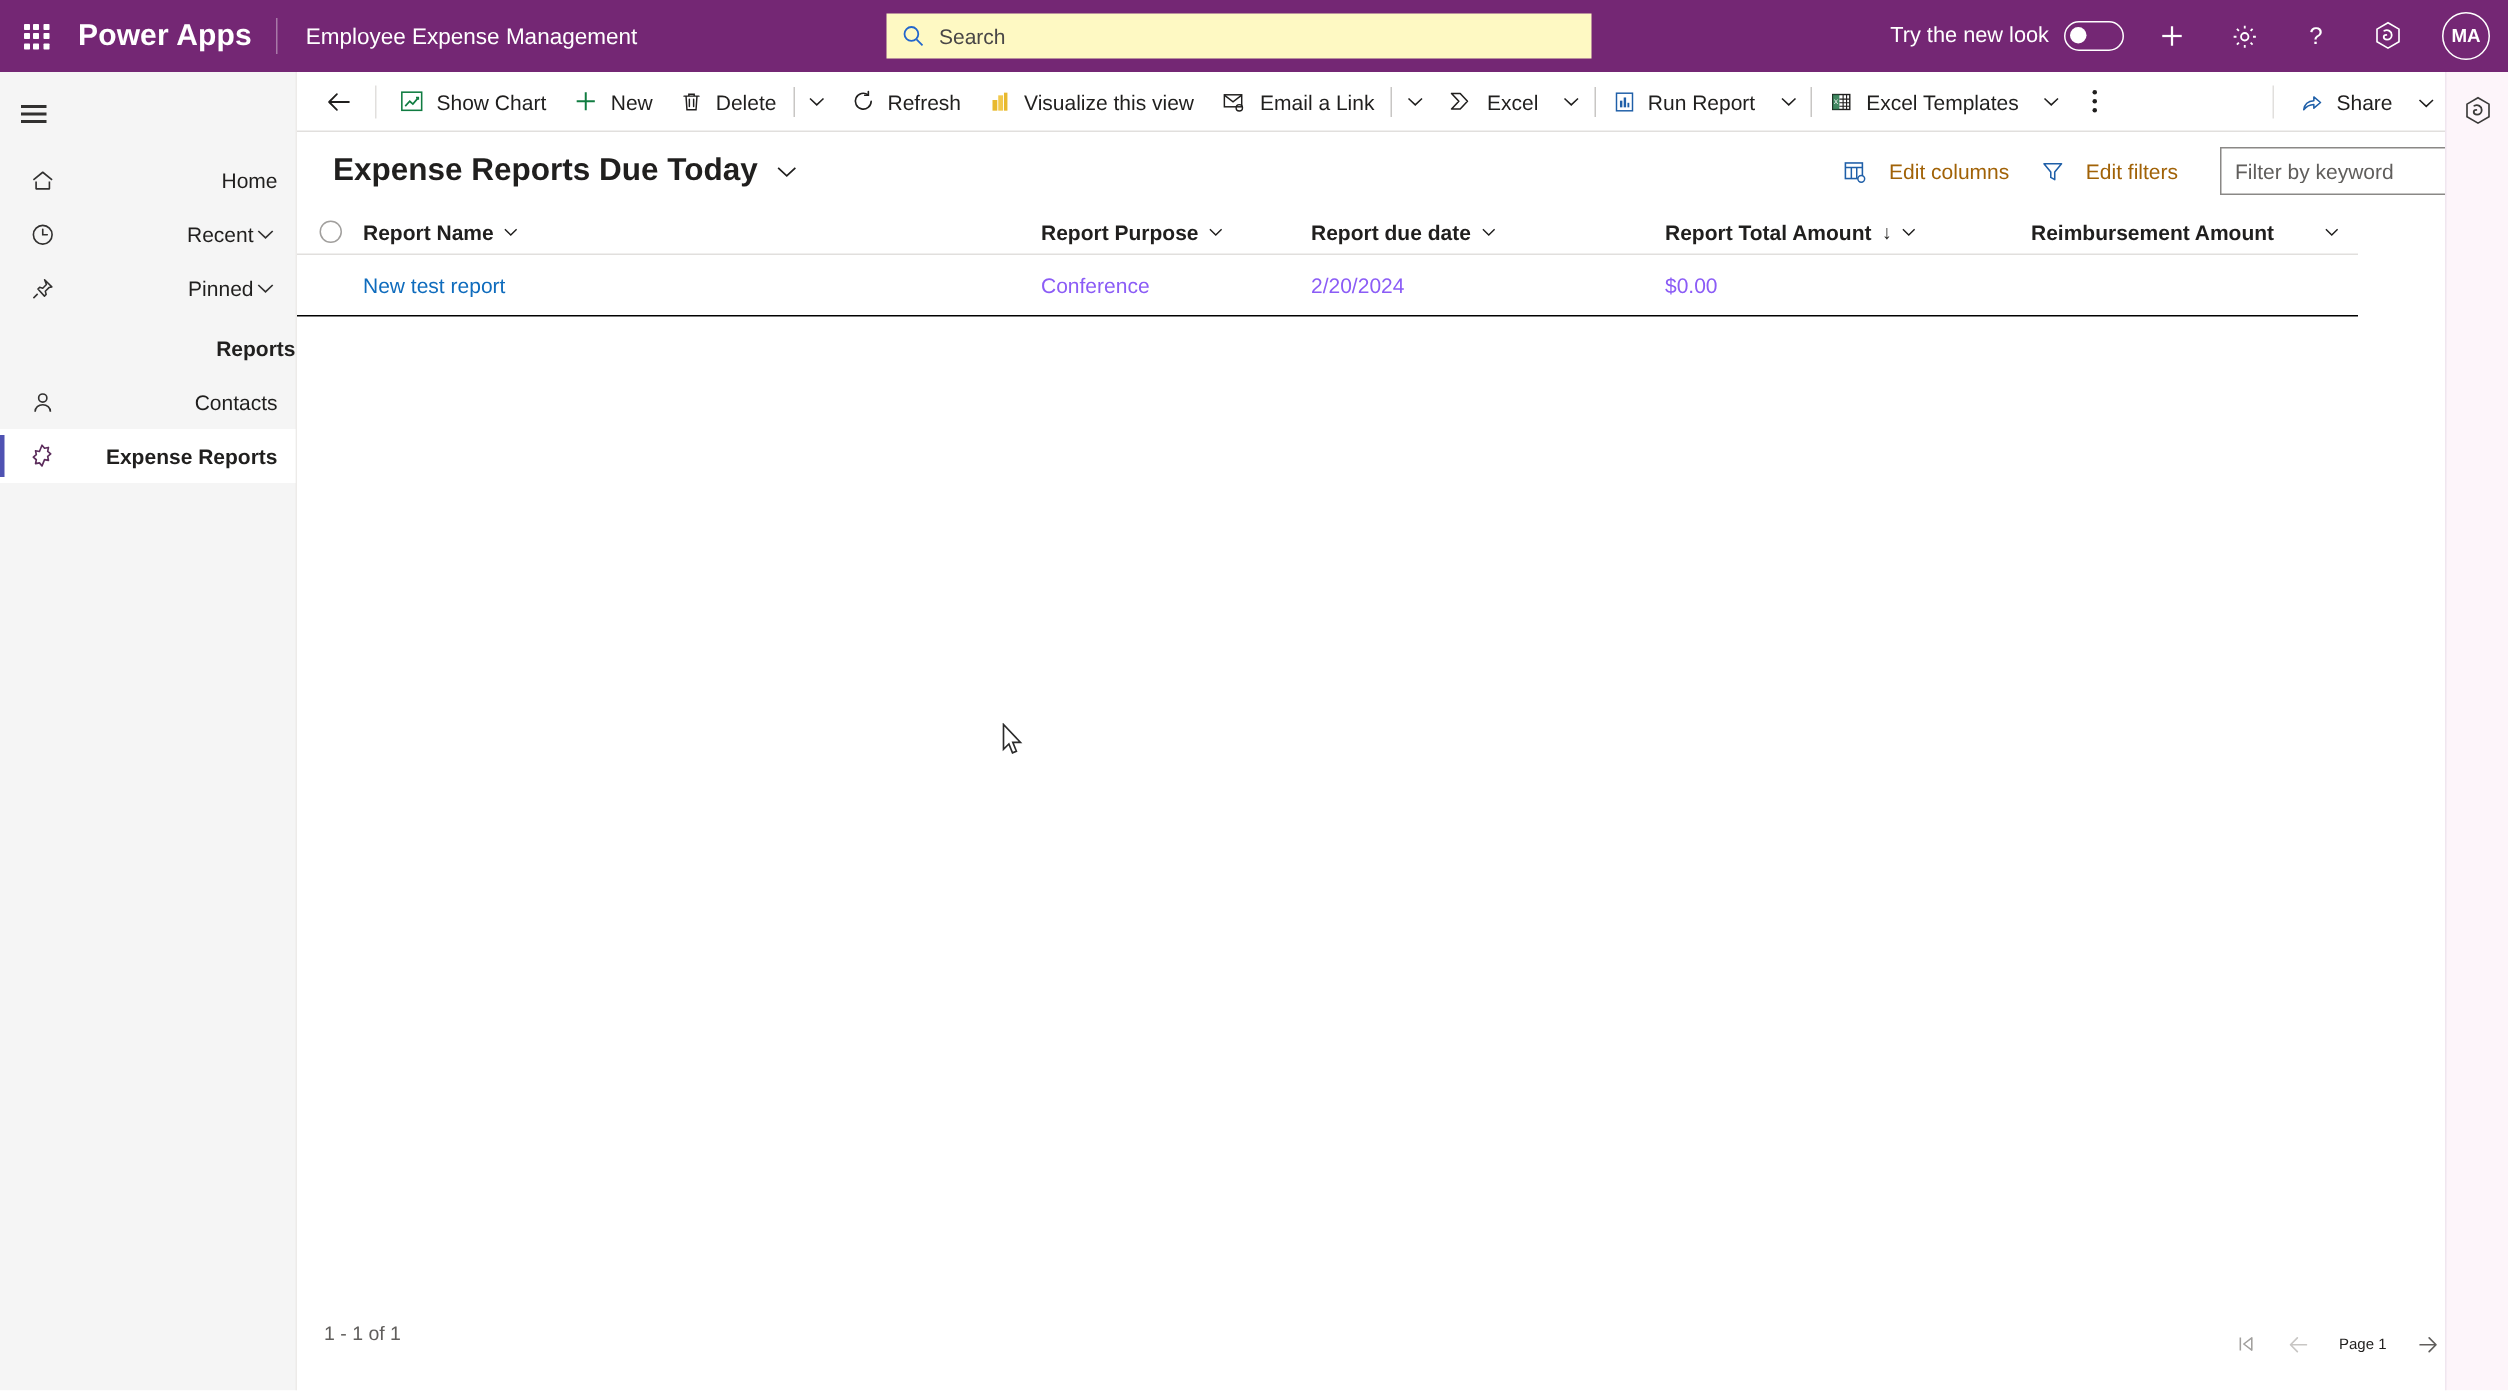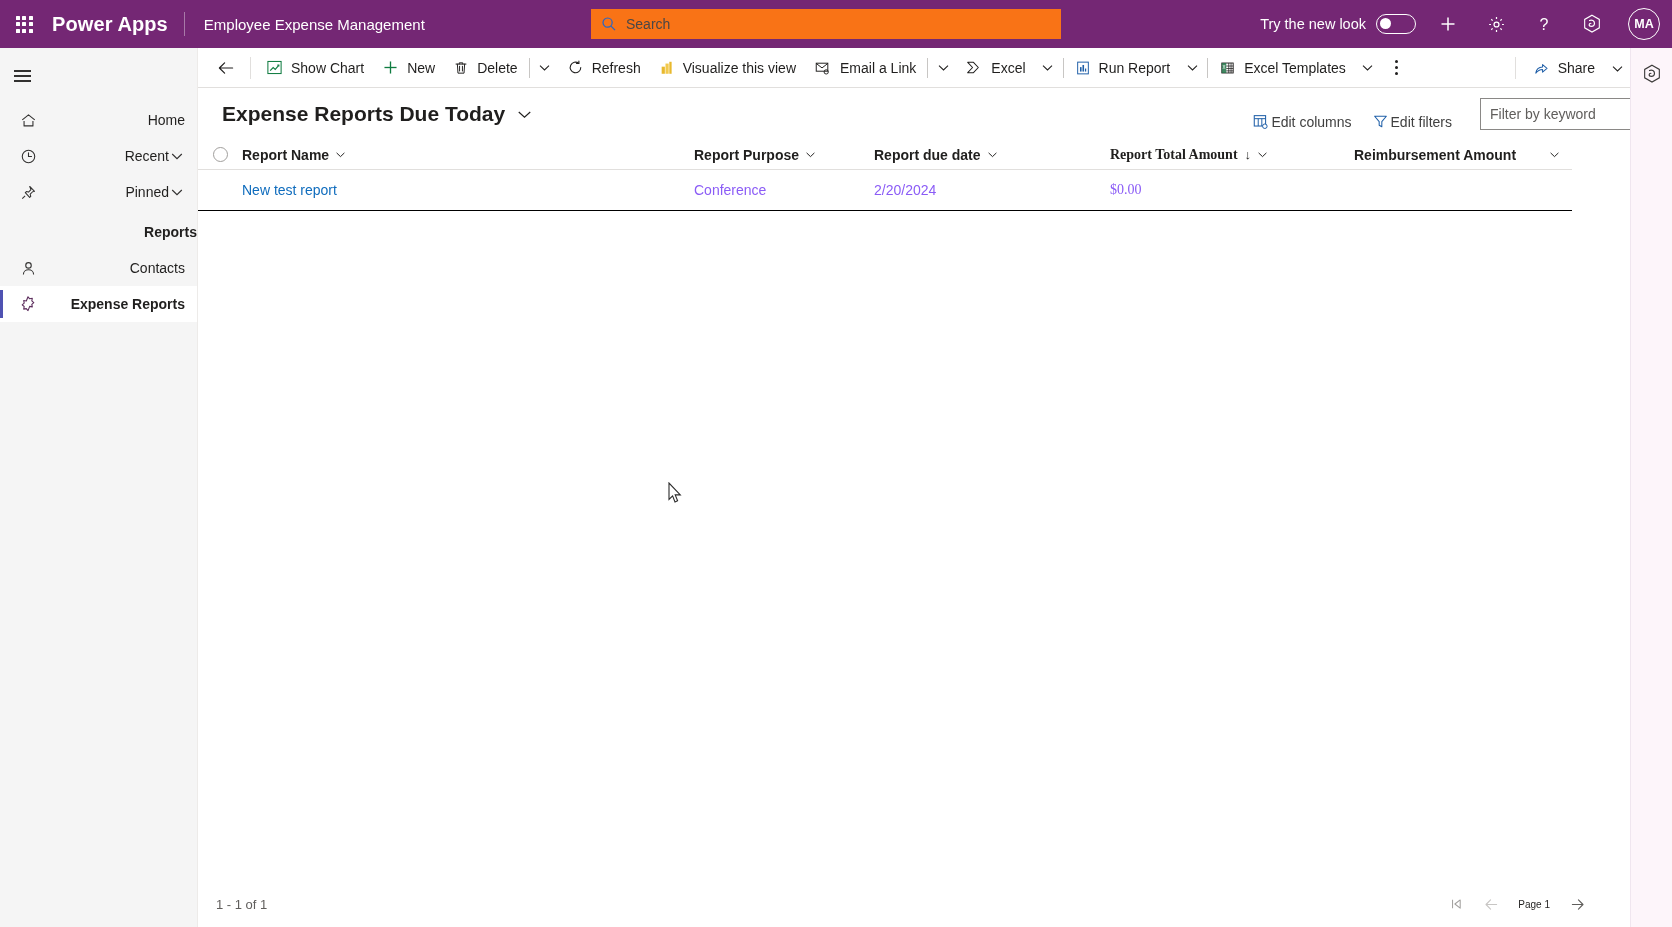--- a/index.html
+++ b/index.html
@@ -36,21 +36,21 @@
   .brand-div { width: 1px; height: 24px; background: #a879a8; }
   .app-name {
     font-size: 15px; padding-left: 19px; white-space: nowrap; cursor: pointer;
     font-weight: 400;
   }
   .search-wrap {
     position: absolute; left: 591px; top: 9px; width: 470px; height: 30px;
   }
   .search-box {
     width: 100%; height: 100%;
-    background: #f97316;
+    background: #fef9c3;
     display: flex; align-items: center;
     padding-left: 10px;
     border: none;
   }
   .search-ico { flex: 0 0 auto; display: flex; align-items: center; }
   .search-ph {
     font-size: 14px; color: #494747; padding-left: 9px;
     font-family: "Liberation Sans", sans-serif;
   }
   .hdr-right {
@@ -165,22 +165,22 @@
     position: relative;
   }
   .view-title {
     font-size: 21px; font-weight: 600; color: #201f1e; white-space: nowrap;
   }
   .view-chev { margin-left: 11px; display: flex; align-items: center; cursor: pointer; }
   .viewhdr-right {
     margin-left: auto; display: flex; align-items: center; gap: 0;
   }
   .vh-btn {
-    height: 32px; display: flex; align-items: flex-end; gap: 2px;
-    padding: 0 10px; cursor: pointer; font-size: 14px; color: #404040; white-space: nowrap;
+    height: 32px; display: flex; align-items: center; gap: 14px;
+    padding: 0 10px; cursor: pointer; font-size: 14px; color: #a16207; white-space: nowrap;
   }
   .kw-input {
     width: 176px; height: 32px; margin-left: 18px;
     border: 1px solid #8a8886; background: #ffffff;
     font-size: 14px; color: #605e5c; padding: 0 9px;
     font-family: "Liberation Sans", sans-serif;
   }
   .kw-input::placeholder { color: #605e5c; }
 
   
@@ -199,38 +199,38 @@
     border: 1.2px solid #a19f9d; background: transparent;
   }
   .col {
     display: flex; align-items: center; gap: 5px;
     font-size: 14px; font-weight: bold; color: #201f1e;
     cursor: pointer; white-space: nowrap; height: 30px;
   }
   .c1 { width: 452px; flex: 0 0 452px; }
   .c2 { width: 180px; flex: 0 0 180px; }
   .c3 { width: 236px; flex: 0 0 236px; }
-  .c4 { width: 244px; flex: 0 0 244px; font-family: Liberation Serif, serif; }
+  .c4 { width: 244px; flex: 0 0 244px; }
   .c5 { flex: 1; gap: 32px; }
   .sort-arrow { font-size: 13px; color: #201f1e; margin-left: 2px; }
   .grid-row {
     height: 41px; display: flex; align-items: center;
     border-bottom: 1px solid #000000;
     margin-right: 76px;
     cursor: pointer;
   }
   .cell { font-size: 14px; color: #8b5cf6; white-space: nowrap; overflow: hidden; }
   .cell-link { color: #0f6cbd; cursor: pointer; }
   .grid-fill { flex: 1; }
 
   
   .footer {
     height: 46px; flex: 0 0 46px;
-    display: flex; align-items: center;
-    padding-left: 18px; padding-right: 80px;
+    display: flex; align-items: flex-start;
+    padding-left: 18px; padding-right: 39px;
     font-size: 13px; color: #605e5c;
     position: relative;
     gap: 16px;
   }
   .pager { margin-left: auto; display: flex; align-items: center; gap: 4px; }
   .pg-btn {
     width: 30px; height: 30px; display: flex; align-items: center; justify-content: center;
     cursor: pointer;
   }
   .pg-btn.disabled { cursor: default; opacity: 1; }

